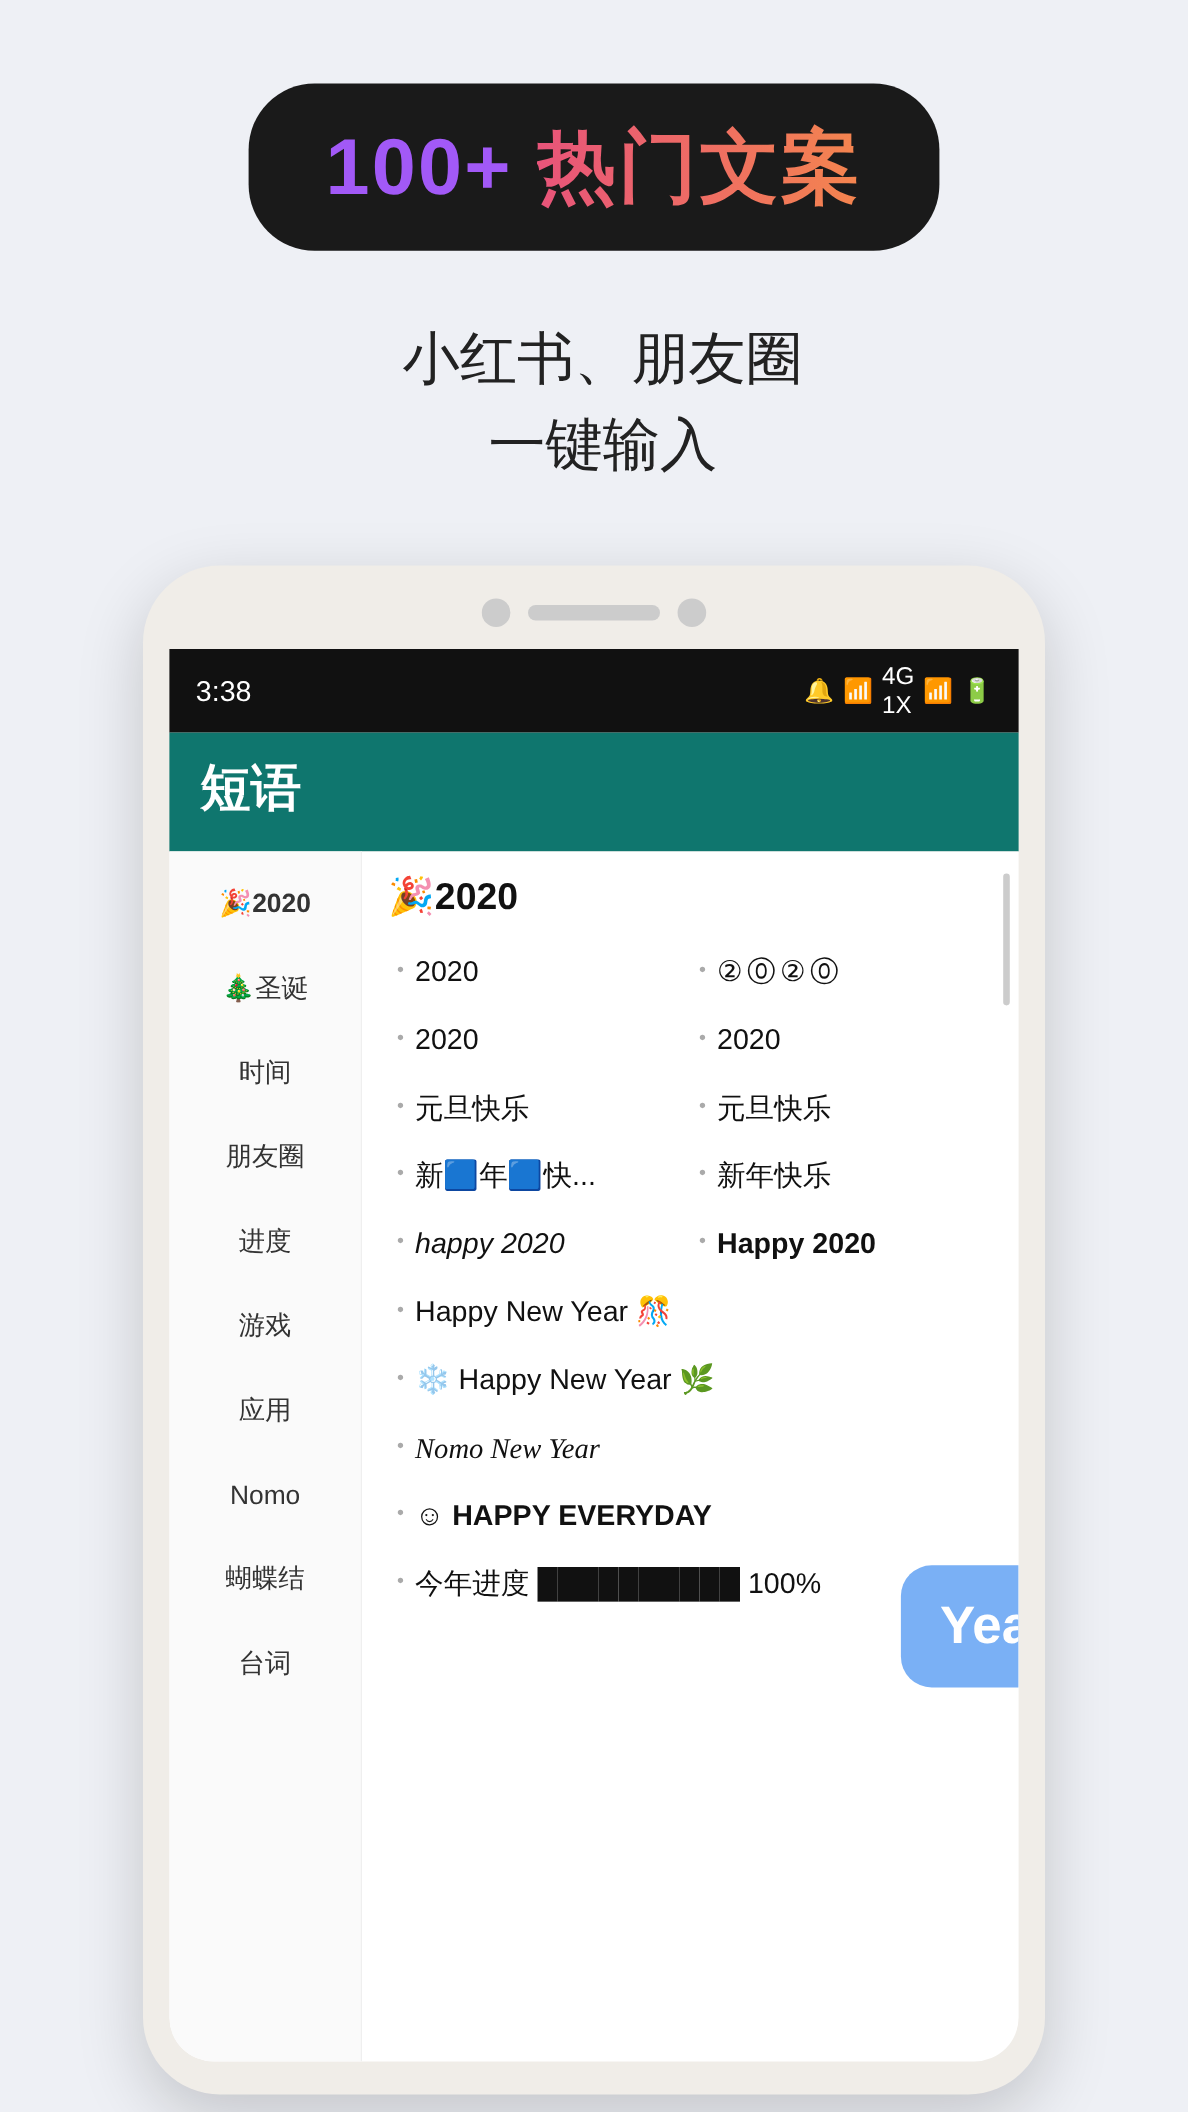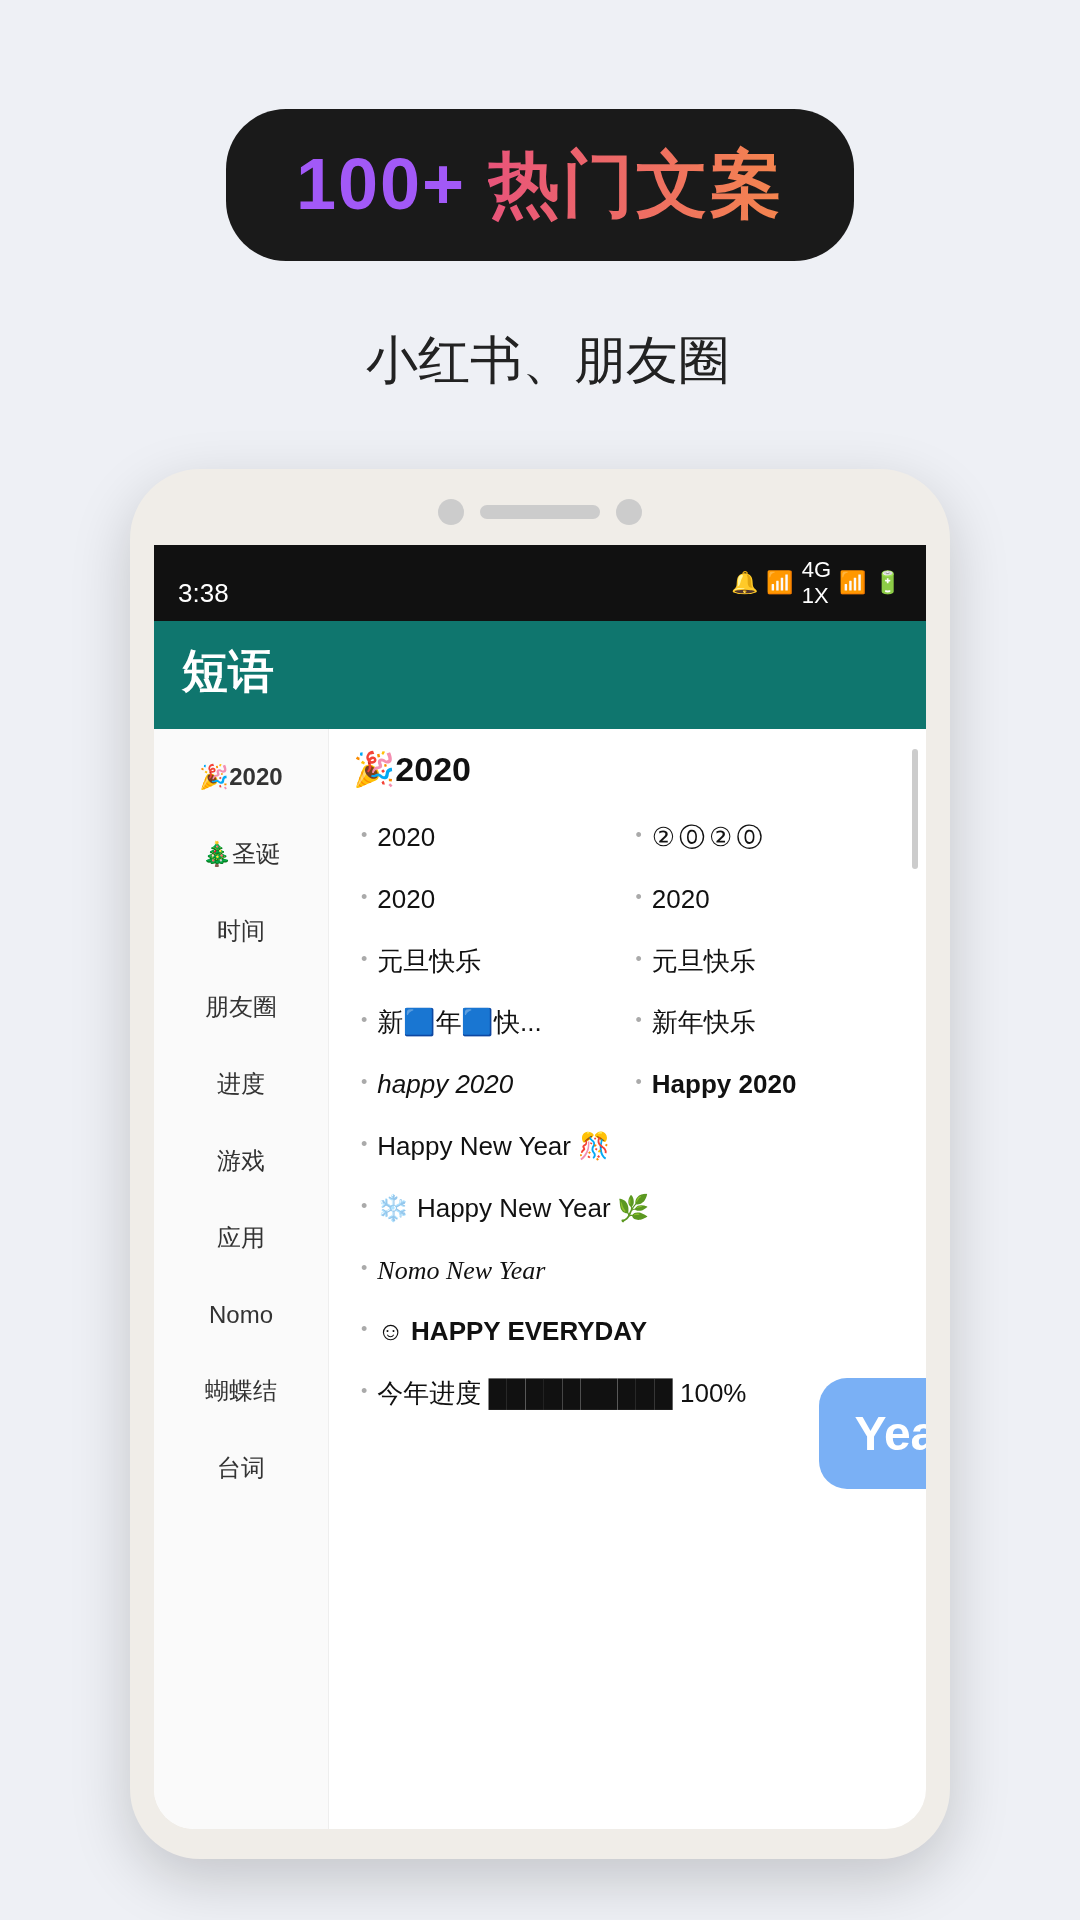--- a/index.html
+++ b/index.html
@@ -14,21 +14,21 @@
       flex-direction: column;
       align-items: center;
     }
 
     
     .header-section {
       width: 100%;
       display: flex;
       flex-direction: column;
       align-items: center;
-      padding-top: 109px;
+      padding-top: 76px;
       padding-bottom: 40px;
     }
 
     .badge-pill {
       background: #1a1a1a;
       border-radius: 60px;
       padding: 28px 70px;
       margin-bottom: 60px;
     }
 
@@ -96,21 +96,21 @@
       background: #ccc;
       border-radius: 7px;
     }
 
     
     .status-bar {
       background: #111;
       color: #fff;
       display: flex;
       justify-content: space-between;
-      align-items: flex-end;
+      align-items: center;
       padding: 12px 24px;
       font-size: 26px;
     }
 
     .status-right {
       display: flex;
       gap: 8px;
       align-items: center;
       font-size: 22px;
     }
@@ -262,20 +262,21 @@
 <div class="header-section">
   <div class="badge-pill">
     <span class="badge-text">
       <span class="num">100+</span>
       <span style="color:#fff;"> </span>
       <span class="cn">热门文案</span>
     </span>
   </div>
   <div class="subtitle">
     <span>小红书、朋友圈</span><br>
+    <span>一键输入</span>
   </div>
 </div>
 
 <div class="phone-wrapper">
   <div class="phone-frame">
 
     <div class="phone-top">
       <div class="camera"></div>
       <div class="speaker"></div>
       <div class="camera"></div>

